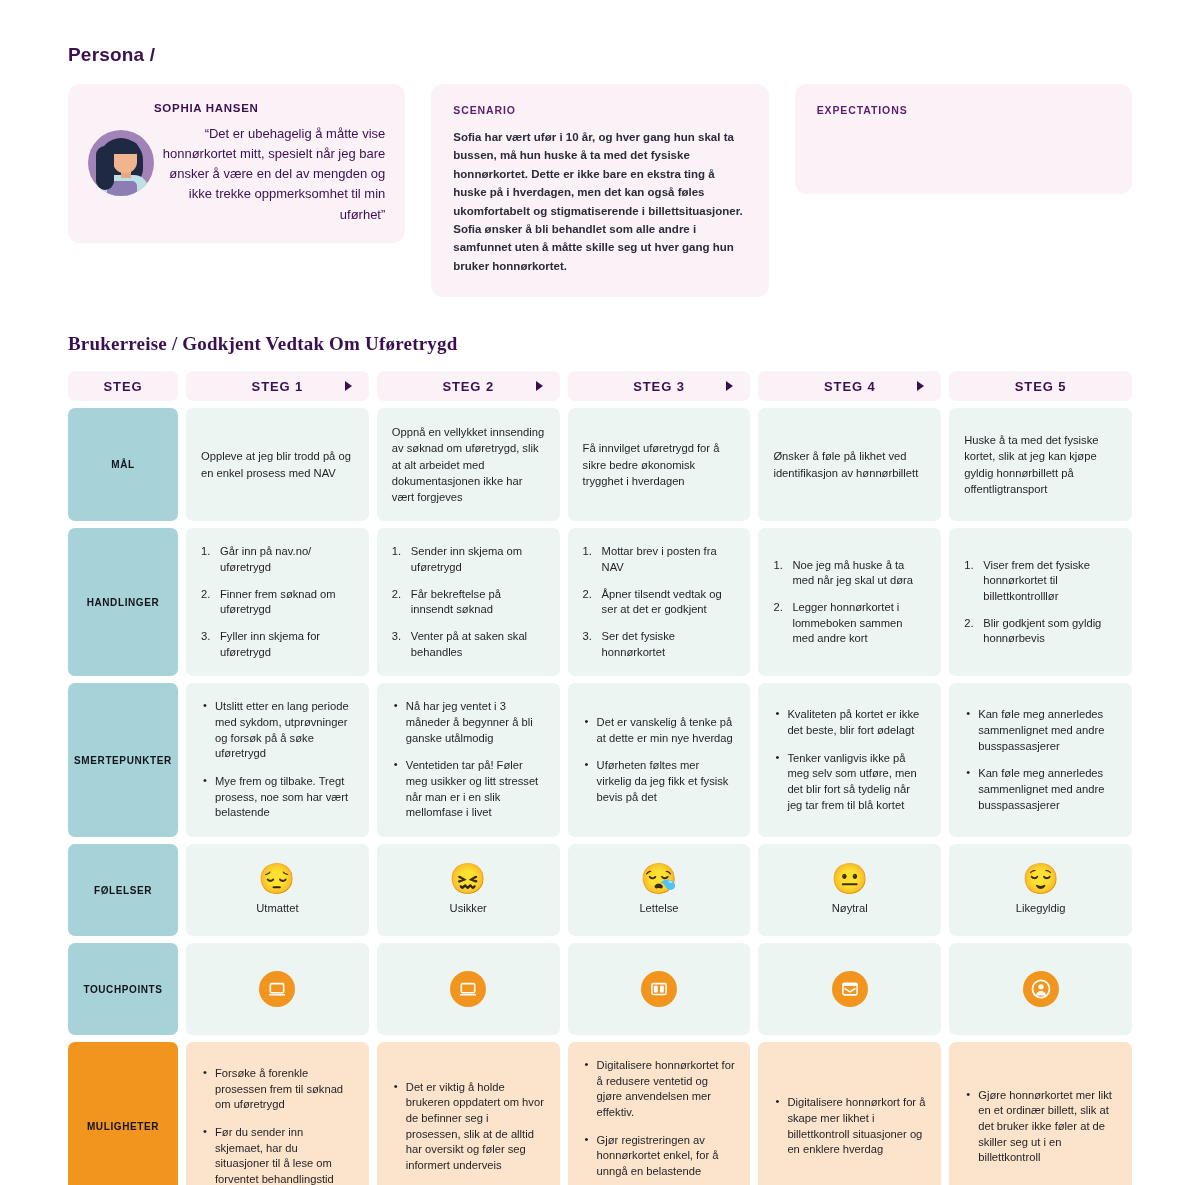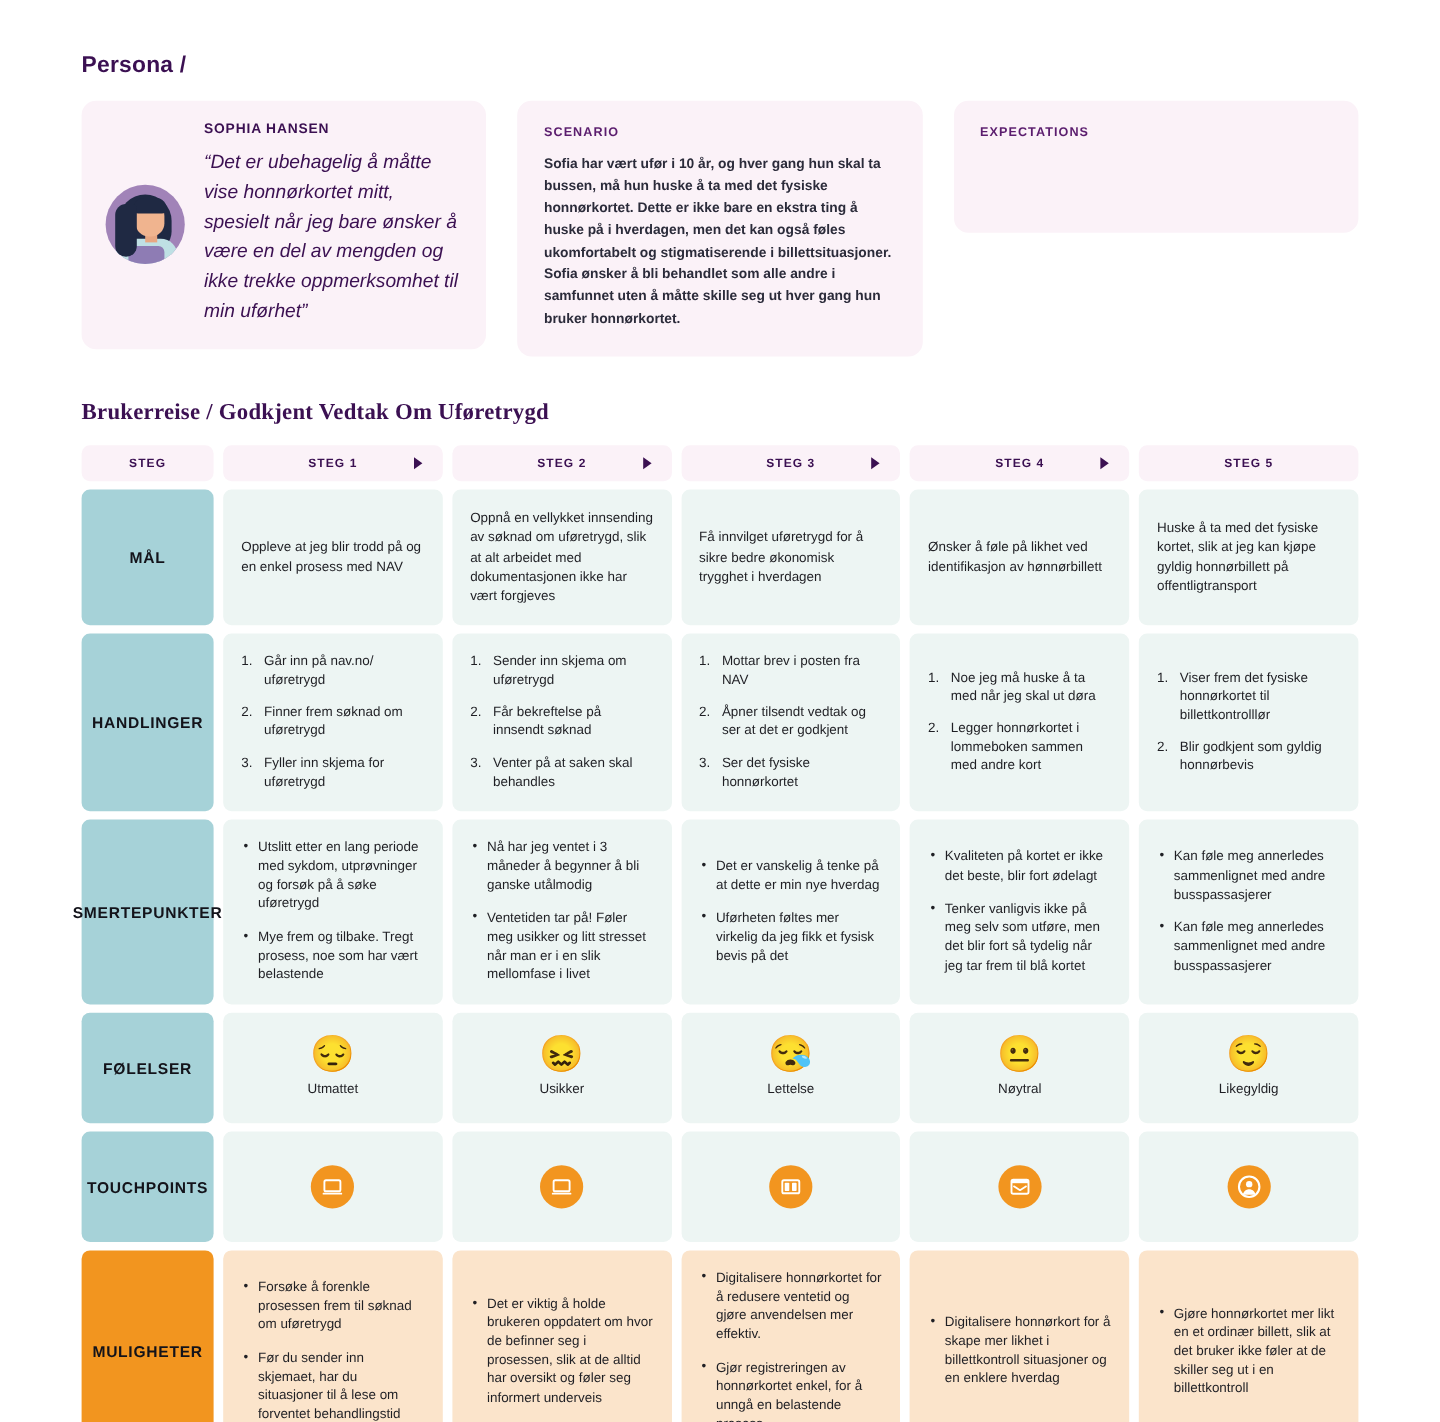--- a/index.html
+++ b/index.html
@@ -32,21 +32,21 @@
   }
   .card {
     background: #fbf2f8;
     border-radius: 12px;
   }
   .persona-card {
     width: 340px;
     min-height: 132px;
     display: flex;
     align-items: center;
-    gap: 16px;
+    gap: 0;
     padding: 18px 20px;
   }
   .avatar {
     flex: 0 0 66px;
     width: 66px; height: 66px;
     border-radius: 50%;
     background: #a183b8;
     position: relative;
     overflow: hidden;
   }
@@ -56,22 +56,23 @@
   .avatar .neck { position: absolute; left: 33px; top: 40px; width: 10px; height: 8px; background: #e8a782; }
   .avatar .body { position: absolute; left: 8px; top: 45px; width: 52px; height: 24px; background: #bfe0e4; border-radius: 14px 14px 0 0; }
   .avatar .dress { position: absolute; left: 19px; top: 51px; width: 30px; height: 18px; background: #8e7cb4; border-radius: 5px 5px 0 0; }
   .avatar .hair-left { position: absolute; left: 8px; top: 16px; width: 18px; height: 44px; background: #1f2943; border-radius: 10px 4px 10px 10px; }
   .persona-text { flex: 1; }
   .persona-name {
     font-size: 11.5px; font-weight: bold; color: #3b1052;
     letter-spacing: .7px; margin-bottom: 10px;
   }
   .persona-quote {
-    font-size: 16px; font-style: italic; color: #3b1052;
+    font-size: 13px; color: #3b1052;
     line-height: 1.55;
+    text-align: right;
   }
   .text-card { width: 340px; padding: 20px 22px 22px 22px; }
   #scenario-card { min-height: 155px; }
   #expectations-card { min-height: 110px; align-self: flex-start; }
   .card-heading {
     font-size: 10.5px; font-weight: bold; color: #5b1d6e;
     letter-spacing: .9px; margin-bottom: 12px;
   }
   .card-body { font-size: 11.5px; line-height: 1.6; color: #2b2b3a; font-weight: bold; }
   .card-list { list-style: none; }
@@ -92,34 +93,34 @@
     row-gap: 7px;
   }
   .hdr {
     background: #fbf2f8;
     border-radius: 7px;
     height: 30px;
     display: flex;
     align-items: center;
     justify-content: center;
     position: relative;
-    font-size: 10px; font-weight: bold; color: #3b1052; letter-spacing: .9px;
+    font-size: 13px; font-weight: bold; color: #3b1052; letter-spacing: .9px;
   }
   .hdr .arrow {
     position: absolute; right: 17px; top: 50%; transform: translateY(-50%);
     width: 0; height: 0;
     border-left: 7px solid #3b1052;
     border-top: 5px solid transparent;
     border-bottom: 5px solid transparent;
   }
   .rowlabel {
     background: #a6d2d8;
     border-radius: 7px;
     display: flex; align-items: center; justify-content: center;
-    font-size: 13px; font-weight: bold; color: #13131a; letter-spacing: .6px;
+    font-size: 10px; font-weight: bold; color: #13131a; letter-spacing: .6px;
     text-align: left;
   }
   .rowlabel.accent { background: #f2951f; }
   .cell {
     background: #edf5f3;
     border-radius: 7px;
     padding: 16px 15px;
     display: flex; flex-direction: column; justify-content: center;
     font-size: 11.2px; line-height: 1.45; color: #1f1f24;
   }

